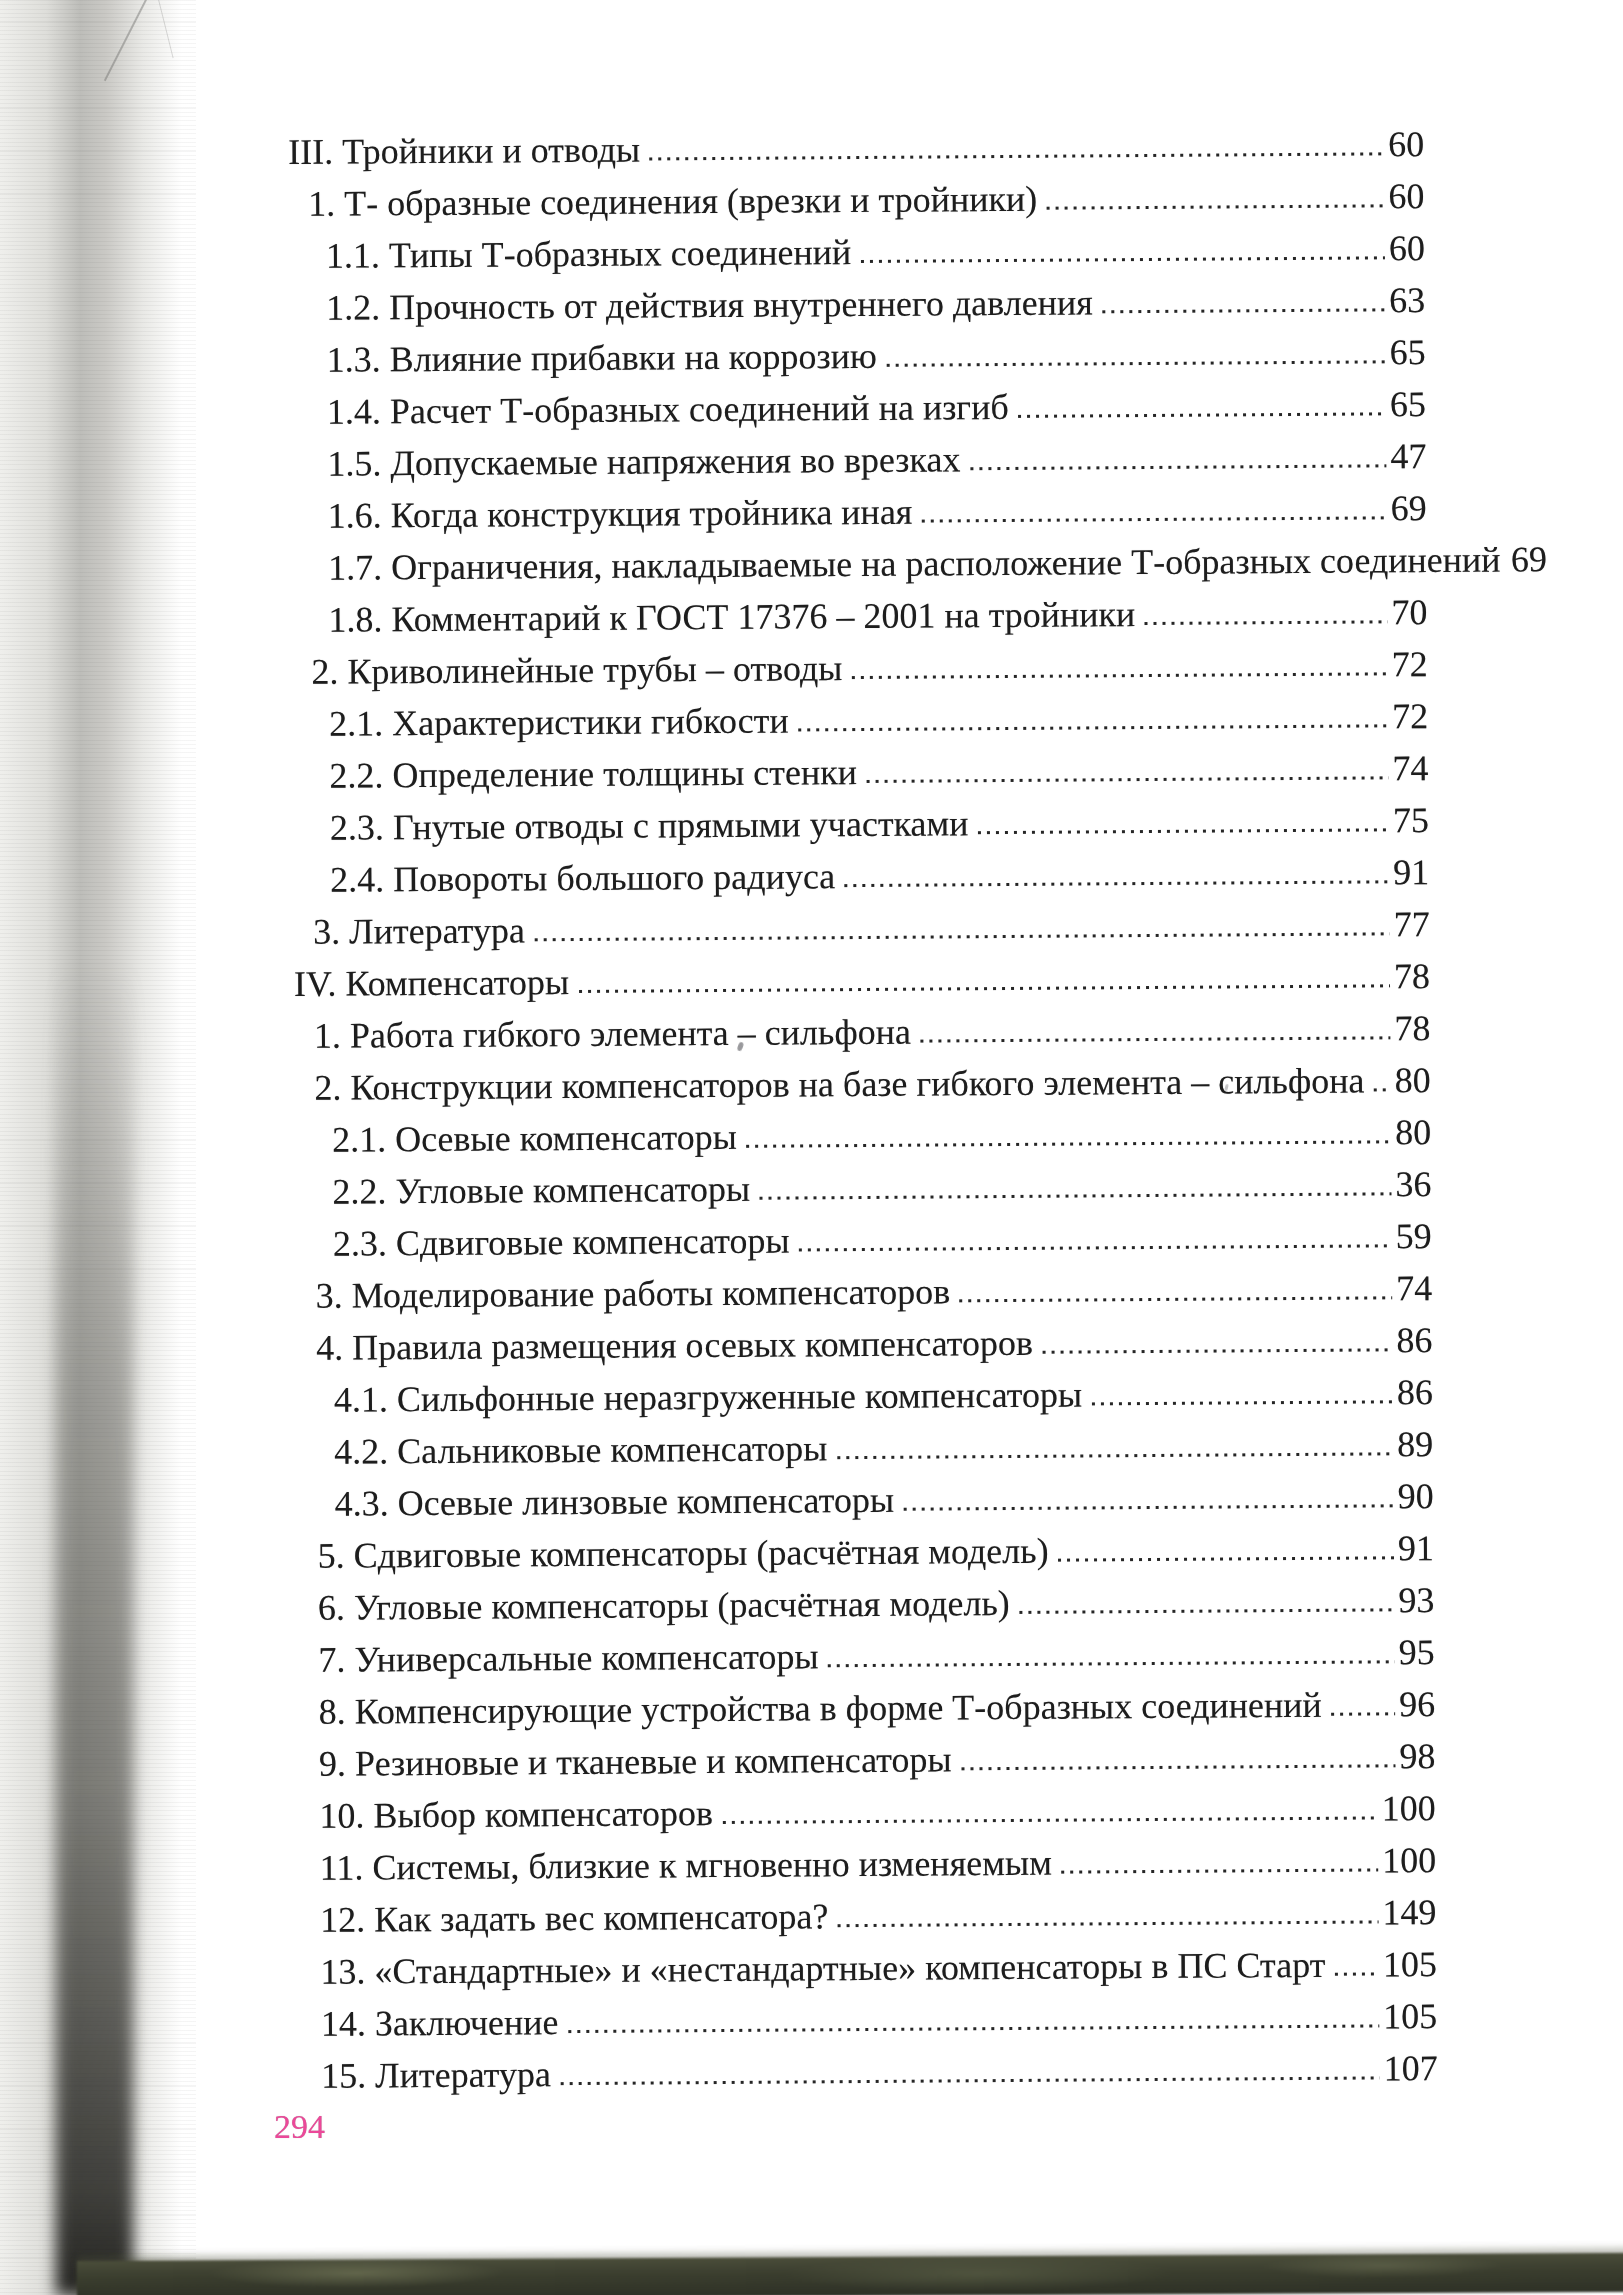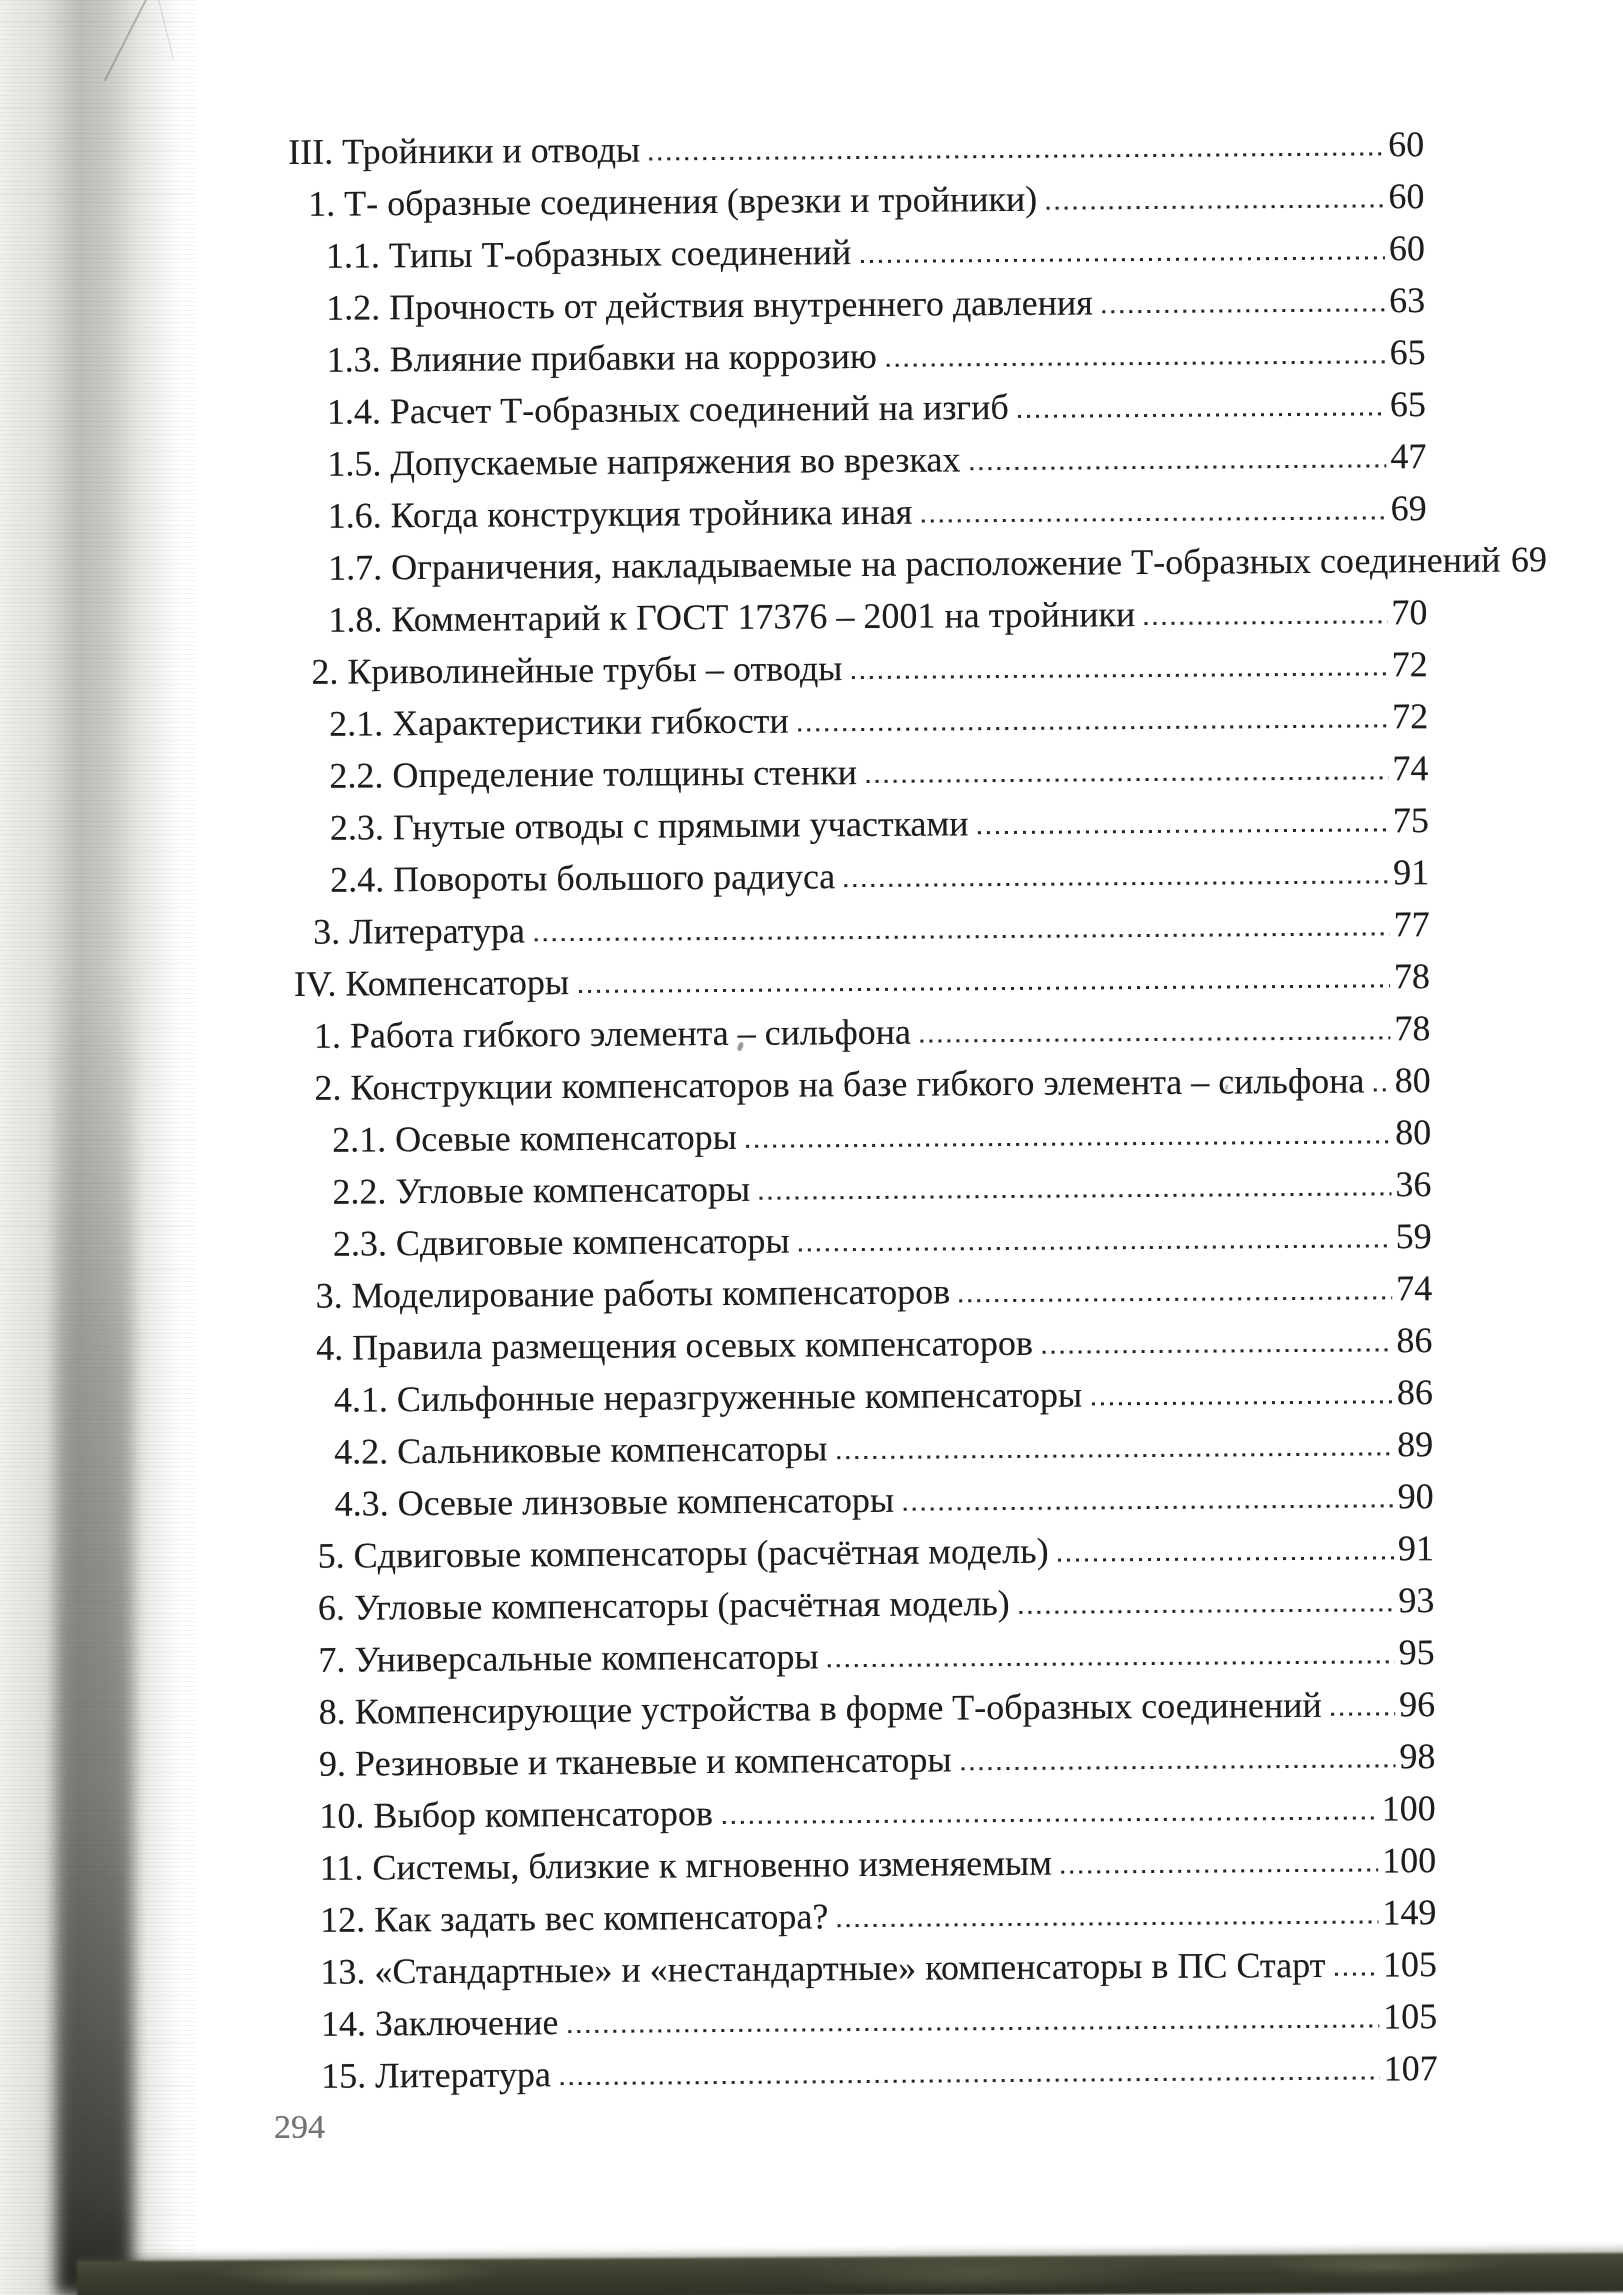--- a/index.html
+++ b/index.html
@@ -55,21 +55,21 @@
   .row .leader{
     flex:1 1 auto;align-self:stretch;margin:0 3.9px 0 6.5px;
     background-image:radial-gradient(circle, #262626 1.6px, rgba(0,0,0,0) 2px);
     background-size:9px 5.2px;background-repeat:repeat-x;
     background-position:left bottom 13.7px;
   }
   .row .page{flex:0 0 auto;font-family:Liberation Serif, serif;}
   .lvl1 .label{padding-left:19.6px;}
   .lvl2 .label{padding-left:37px;}
   .footer-num{
-    position:absolute;left:274px;top:2108px;font-size:34px;color:#737373;
+    position:absolute;left:274px;top:2108px;font-size:34px;color:#ec4899;
     text-shadow:0 0 0.7px rgba(25,25,25,0.4);
   }
 </style>
 </head>
 <body>
 
 <div class="left-edge"></div>
 <div class="left-stripes"></div>
 <div class="gutter-dark"></div>
 <div class="scratch s1"></div>

